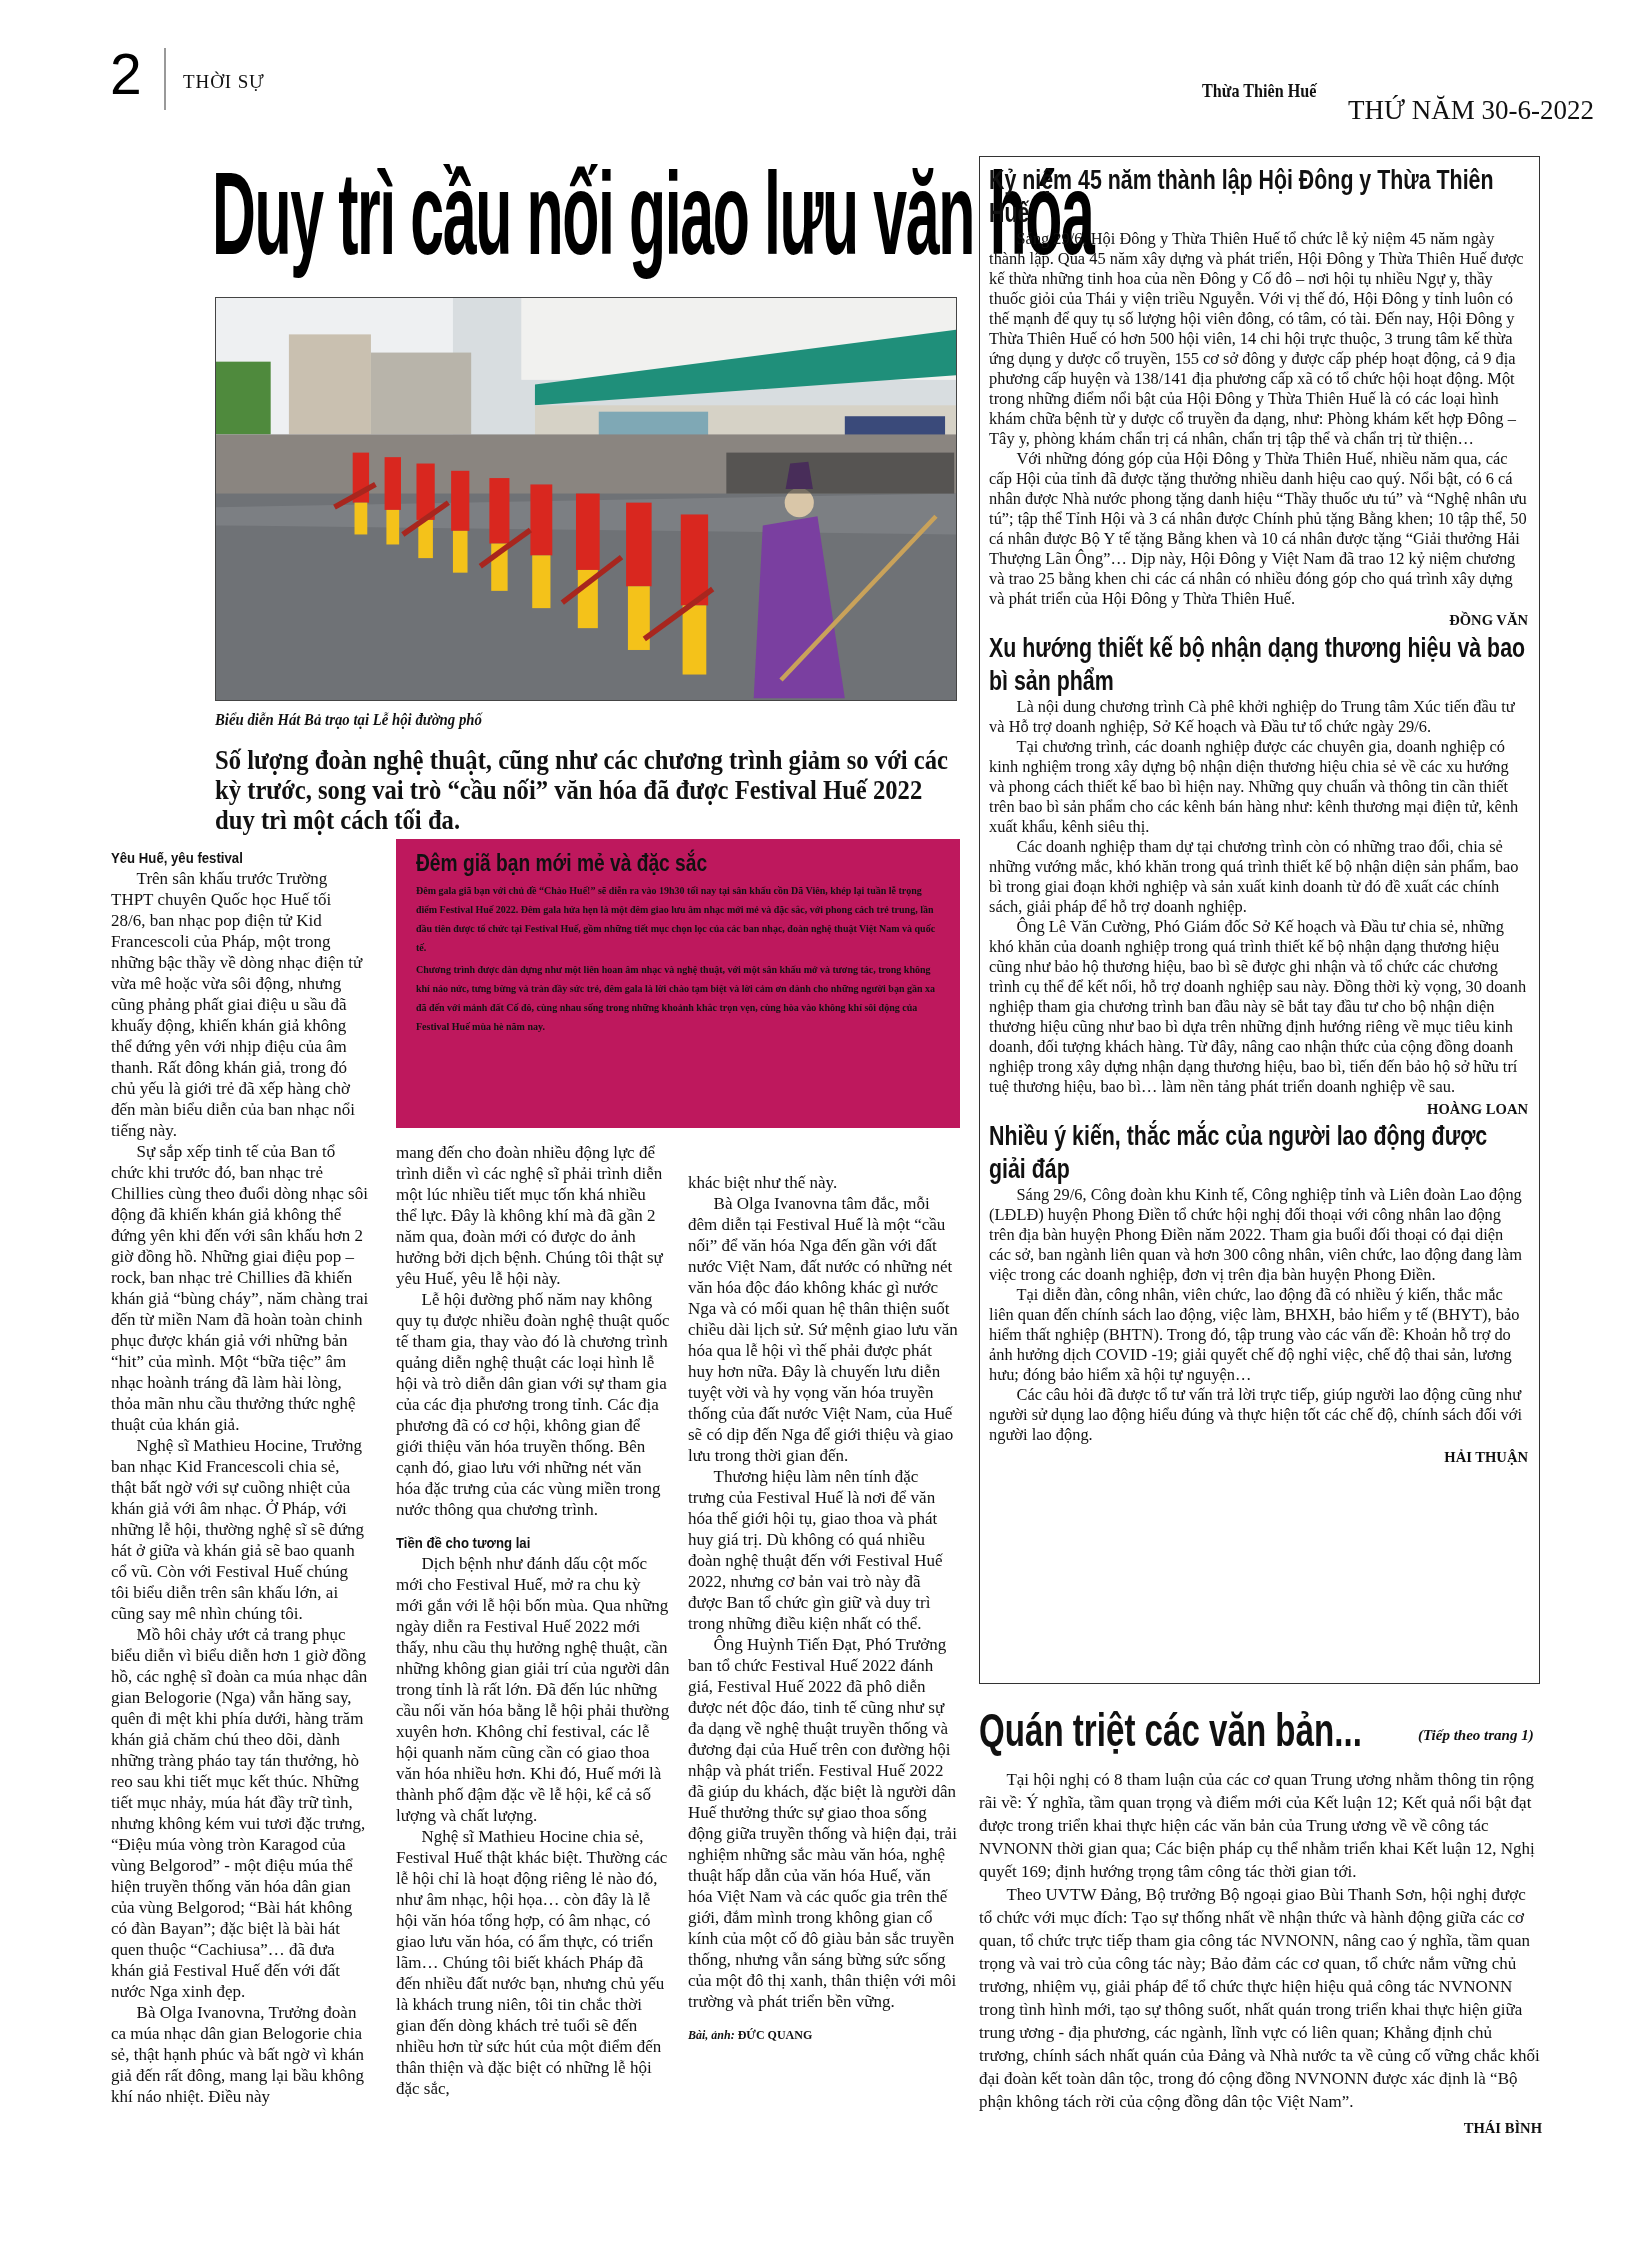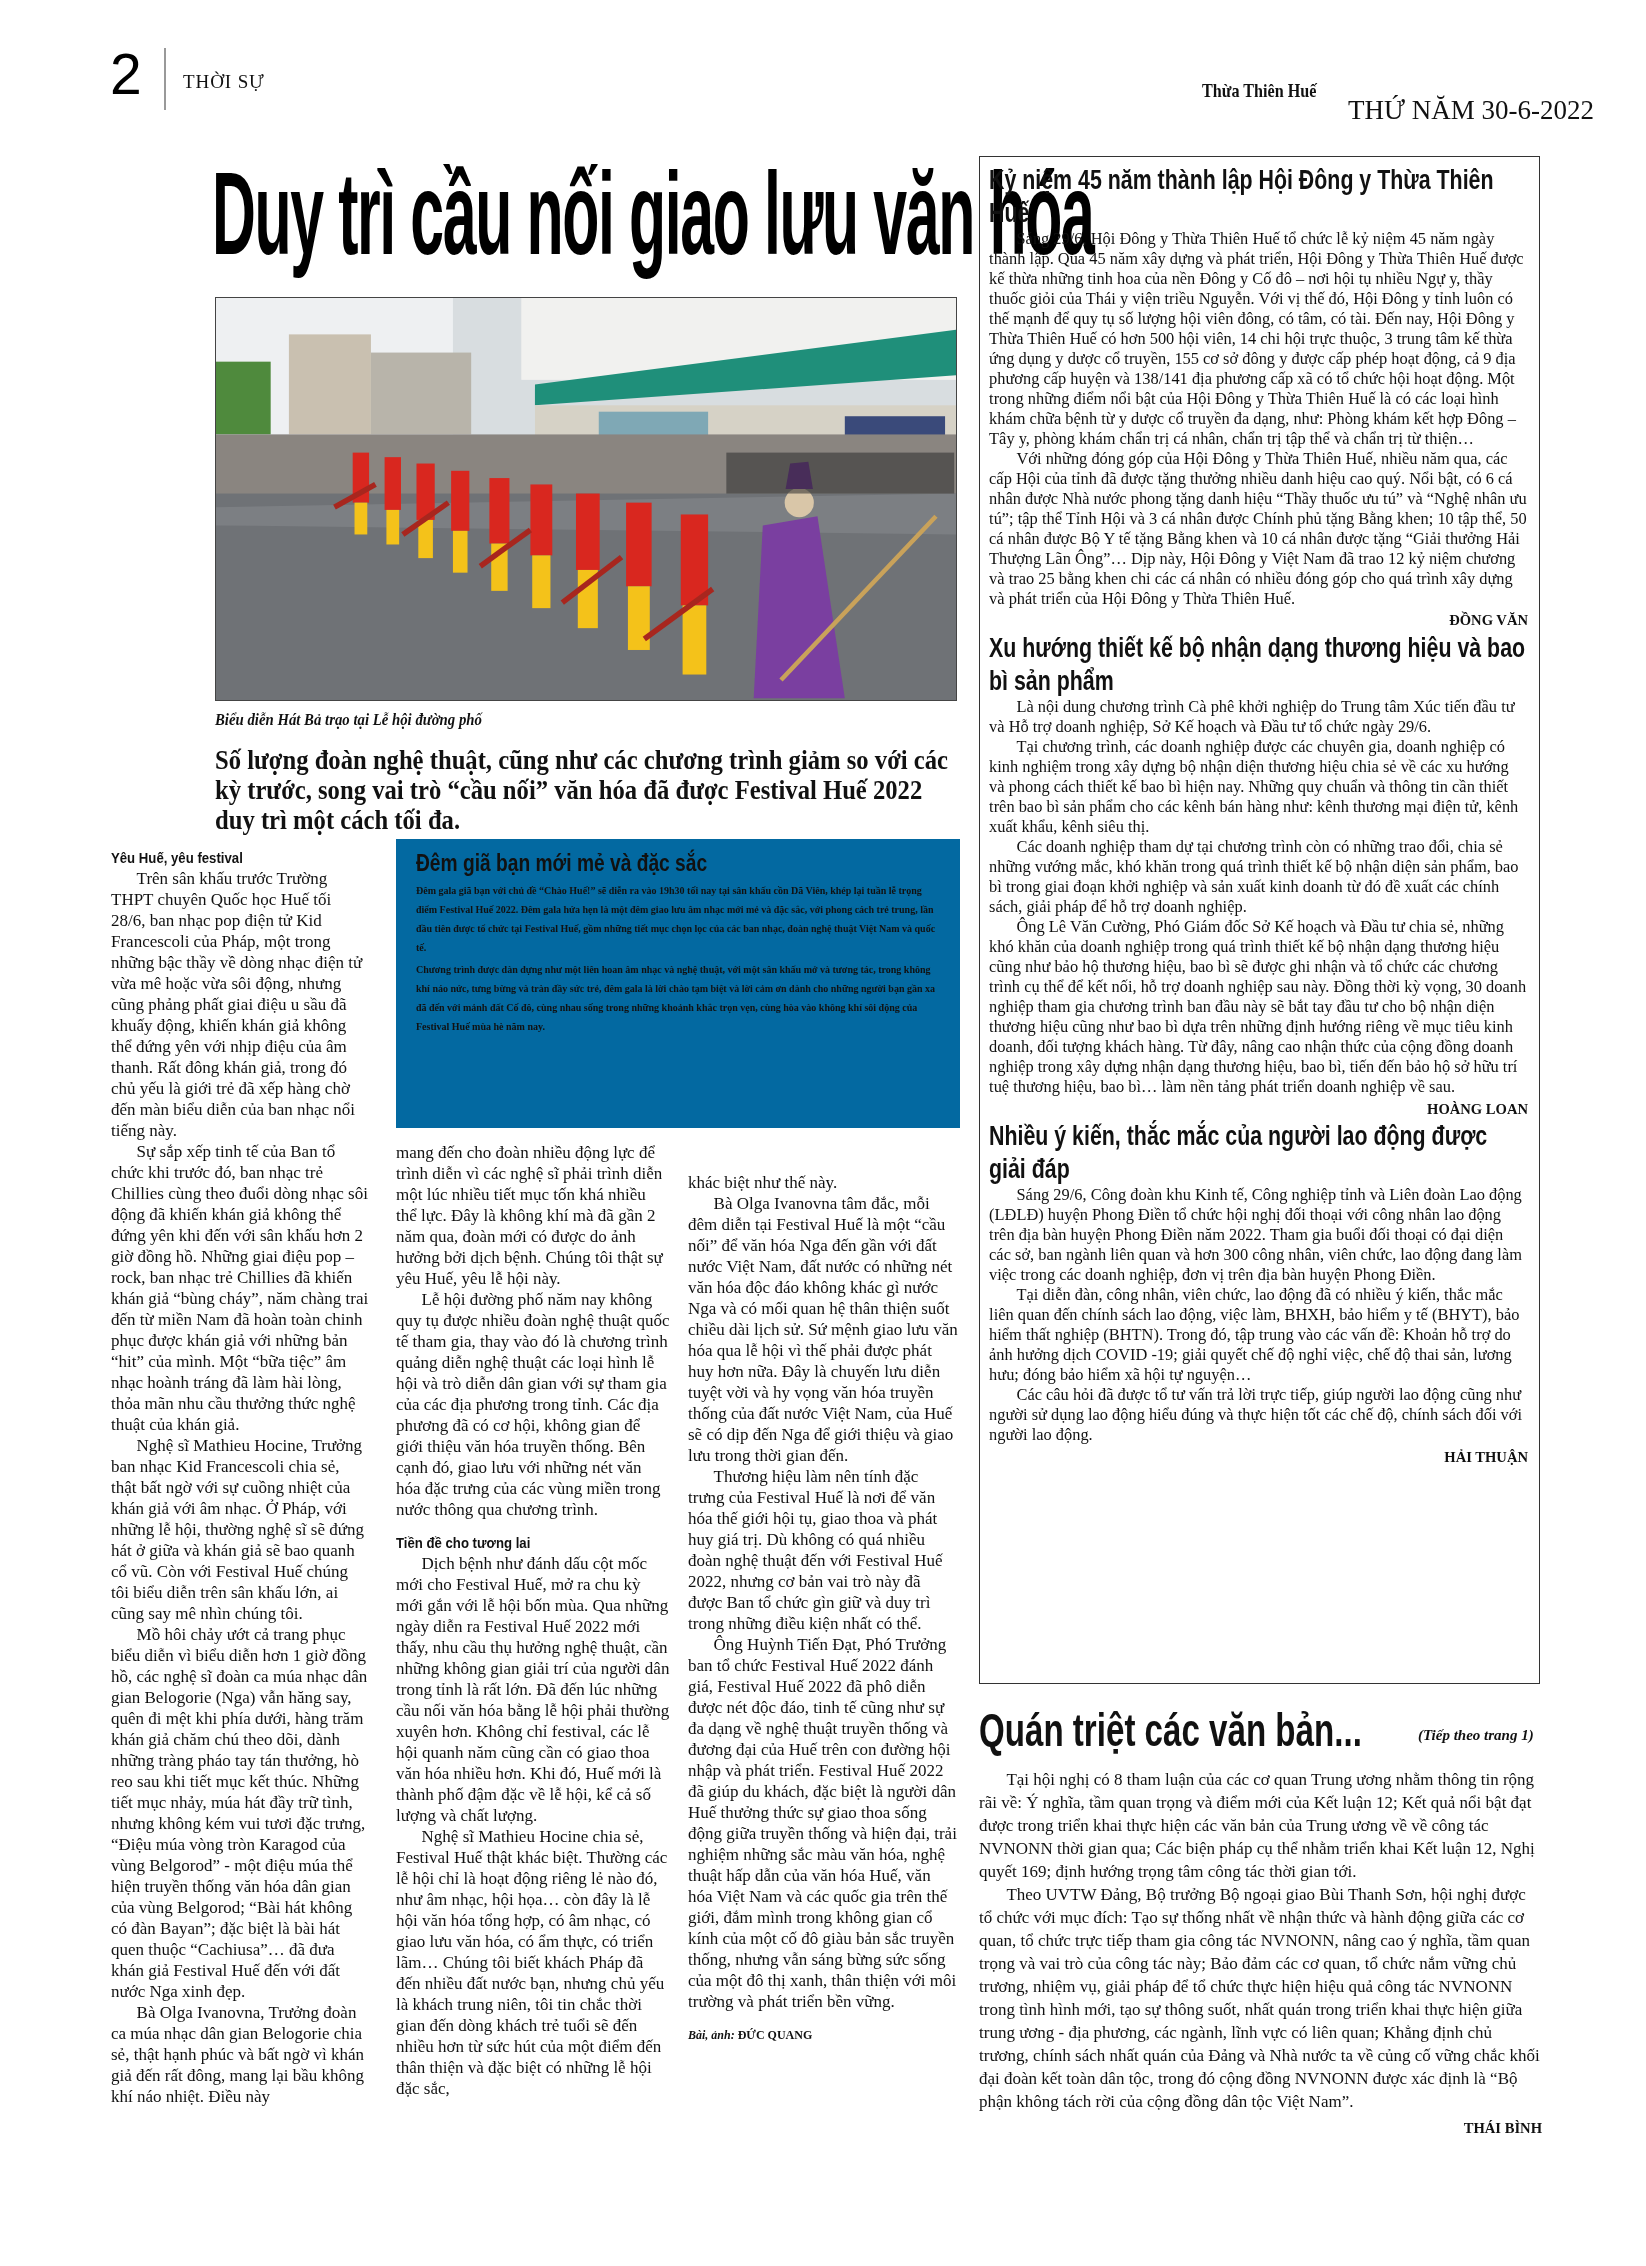--- a/index.html
+++ b/index.html
@@ -30,21 +30,21 @@
   .col1 { left: 111px; top: 848px; width: 258px; }
   .col2 { left: 396px; top: 1142px; width: 274px; }
   .col3 { left: 688px; top: 1142px; width: 270px; margin-top: 30px; }
   .subhead { font-family: "Liberation Sans", sans-serif; font-weight: bold; font-size: 15.5px; line-height: 20px; transform: scaleX(0.85); transform-origin: left; white-space: nowrap; }
   .gap { height: 12.8px; }
   .byline { text-align: left; font-size: 12px; margin-top: 12.8px; }
   .byline i { font-weight: bold; }
   .byline b { font-weight: bold; }
 
   
-  .graybox { left: 396px; top: 839px; width: 564px; height: 289px; background: #0369a1; padding: 9.1px 14.6px 9.1px 20px; }
+  .graybox { left: 396px; top: 839px; width: 564px; height: 289px; background: #be185d; padding: 9.1px 14.6px 9.1px 20px; }
   .graybox .gtitle { font-family: "Liberation Sans", sans-serif; font-weight: bold; font-size: 24px; line-height: 29px; transform: scaleX(0.8); transform-origin: left; white-space: nowrap; }
   .graybox p { font-weight: bold; font-size: 10px; line-height: 19px; margin-top: 3.7px; }
 
   
   .rightbox { left: 979px; top: 156px; width: 561px; height: 1528px; border: 1.8px solid #333; padding: 5.5px 11px 5.5px 9.1px; }
   .rtitle { font-family: "Liberation Sans", sans-serif; font-weight: bold; font-size: 27.4px; line-height: 33px; transform: scaleX(0.78); transform-origin: left; width: 128%; }
   .rtext { font-size: 16.4px; line-height: 20px; }
   .rtext p { text-indent: 27.4px; }
   .rbyline { text-align: right; font-weight: bold; font-size: 14.6px; margin: 3.7px 0 1.8px; }
 

